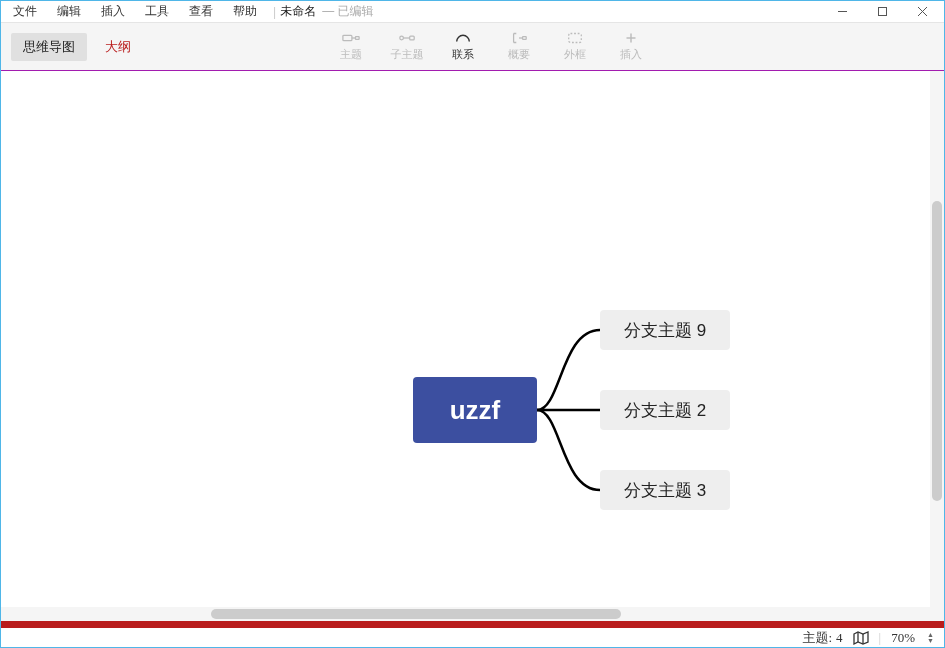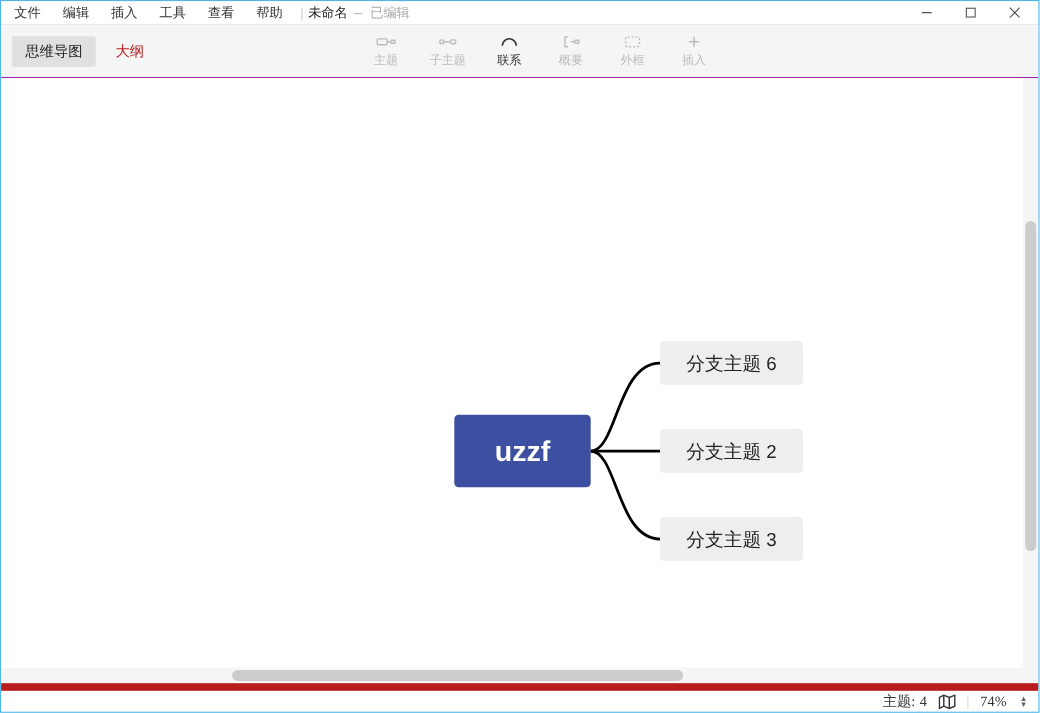--- a/index.html
+++ b/index.html
@@ -19,21 +19,21 @@
     align-items: center;
     border-bottom: 1px solid #e5e5e5;
     padding: 0 2px;
     font-size: 12px;
     color: #333;
   }
   .menu-item { padding: 2px 10px; cursor: default; }
   .title-group { display: flex; align-items: center; margin-left: 2px; }
   .title-sep { color: #ccc; margin: 0 4px; }
   .title-docname { color: #222; font-weight: 500; }
-  .title-state { color: #aaa; margin-left: 6px; font-family: Liberation Mono, monospace; }
+  .title-state { color: #aaa; margin-left: 6px; }
   .title-spacer { flex: 1; }
   .win-btn { width: 40px; height: 22px; display:flex; align-items:center; justify-content:center; color:#555; }
   .win-btn svg { width:11px; height:11px; }
 
   .toolbar {
     height: 48px;
     background: #f5f5f5;
     border-bottom: 1px solid #a21caf;
     display: flex;
     align-items: center;
@@ -219,39 +219,39 @@
 </div>
 
 <div class="canvas-wrap">
   <div class="canvas">
     <svg class="connectors">
       <path d="M536 339 C 560 339 560 259 599 259" stroke="#000" stroke-width="2.5" fill="none"></path>
       <path d="M536 339 L 599 339" stroke="#000" stroke-width="2.5" fill="none"></path>
       <path d="M536 339 C 560 339 560 419 599 419" stroke="#000" stroke-width="2.5" fill="none"></path>
     </svg>
     <div class="central-topic">uzzf</div>
-    <div class="branch-topic branch1">分支主题 6</div>
+    <div class="branch-topic branch1">分支主题 9</div>
     <div class="branch-topic branch2">分支主题 2</div>
     <div class="branch-topic branch3">分支主题 3</div>
   </div>
   <div class="vscroll">
     <div class="vthumb"></div>
   </div>
 </div>
 <div class="hscroll">
   <div class="hthumb"></div>
 </div>
 
 <div class="statusbar">
   <span>主题:</span>
   <span style="margin-left:-6px">4</span>
   <svg width="16" height="14" viewBox="0 0 16 14" fill="none" stroke="#333" stroke-width="1.3">
       <path d="M1 3 L5 1 L10 3 L15 1 V11 L10 13 L5 11 L1 13 Z"></path>
       <line x1="5" y1="1" x2="5" y2="11"></line>
       <line x1="10" y1="3" x2="10" y2="13"></line>
     </svg>
   <span class="status-sep">|</span>
-  <span>74%</span>
+  <span>70%</span>
   <div class="zoom-stepper">
     <span>▲</span>
     <span>▼</span>
   </div>
 </div>
 
 </body></html>

